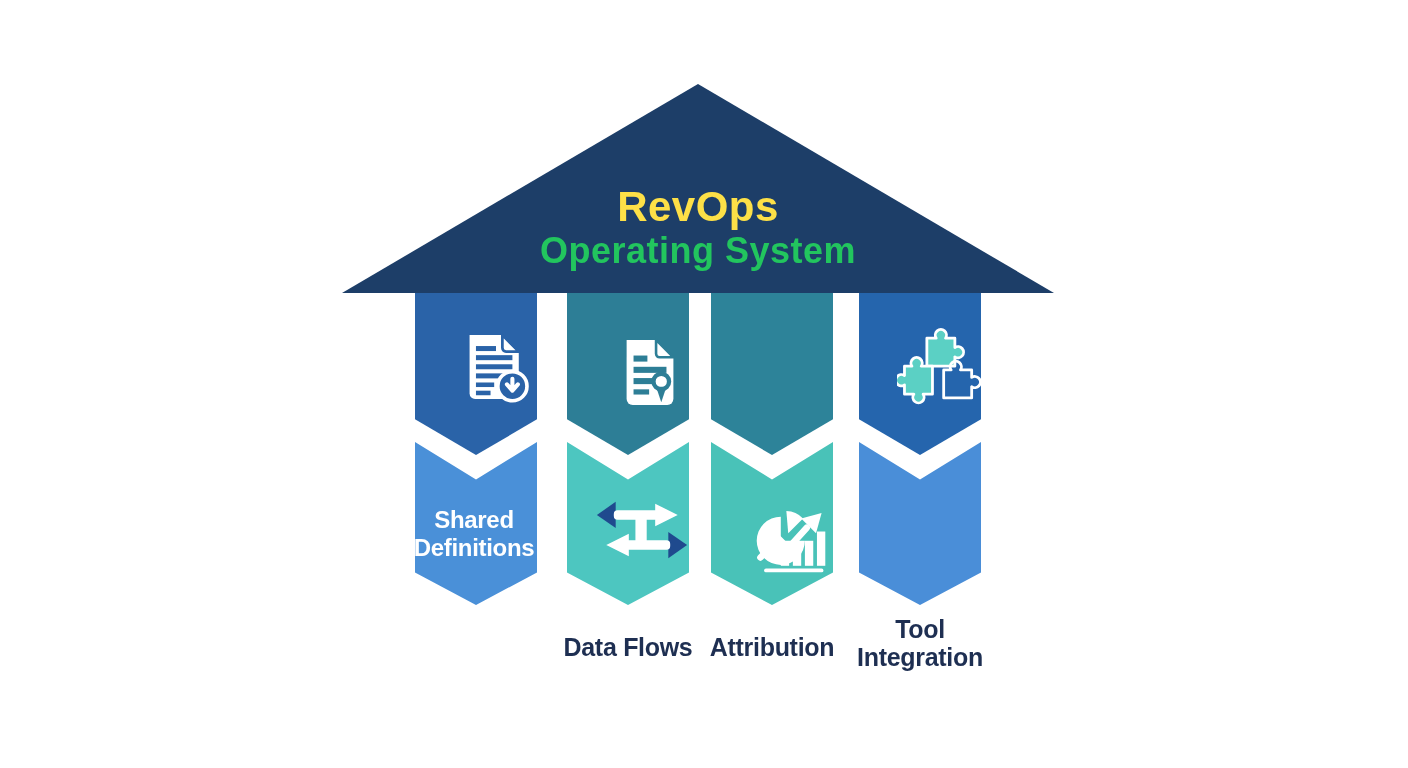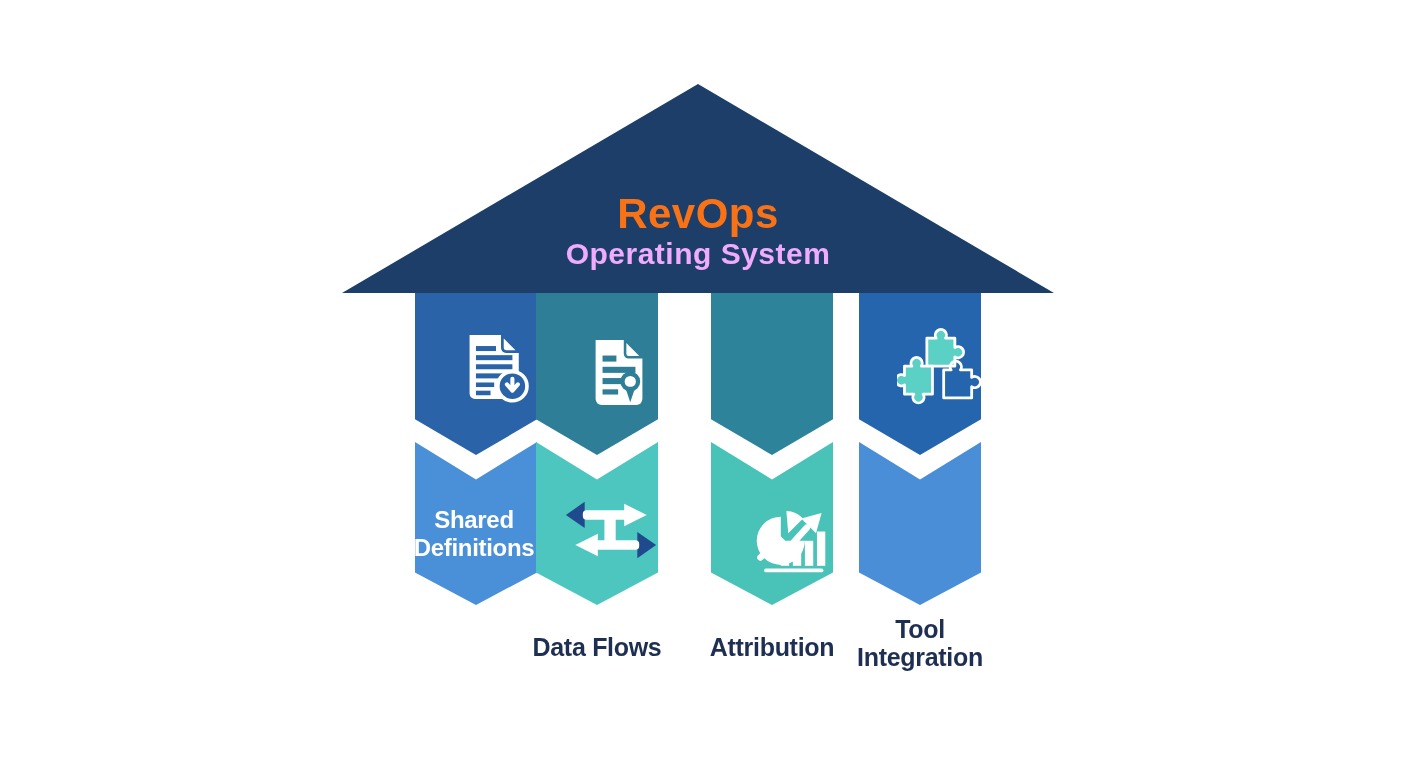--- a/index.html
+++ b/index.html
@@ -17,25 +17,25 @@
   .roof{
     position:absolute;
     left:342px;top:84px;
     width:712px;height:209px;
     clip-path:polygon(50% 0%,100% 100%,0% 100%);
     display:flex;flex-direction:column;
     justify-content:flex-end;align-items:center;
     padding-bottom:22px;box-sizing:border-box;
   }
   .roof-title{
-    color:#f97316;font-size:42px;font-weight:700;
+    color:#fde047;font-size:42px;font-weight:700;
     line-height:1.08;letter-spacing:0.5px;
   }
   .roof-subtitle{
-    color:#f0abfc;font-size:30px;font-weight:700;
+    color:#22c55e;font-size:36px;font-weight:700;
     line-height:1.15;letter-spacing:0.5px;
   }
   
   .pillar{
     position:absolute;top:293px;
     width:122px;height:400px;
   }
   .seg{
     position:absolute;left:0;width:122px;
     display:flex;justify-content:flex-end;
@@ -63,21 +63,21 @@
   .below-label{
     position:absolute;
     left:-14px;width:150px;
     text-align:center;
     color:#1e2f52;font-size:25px;font-weight:700;
     line-height:1.1;letter-spacing:-0.3px;
   }
   .pos-2 .below-label,.pos-3 .below-label{top:341px;}
   .pos-4 .below-label{top:323px;}
   .pos-1{left:415px;}
-  .pos-2{left:536px;}
+  .pos-2{left:567px;}
   .pos-3{left:711px;}
   .pos-4{left:859px;}
 </style>
 </head>
 <body>
 
 <div class="canvas">
 
   <div class="roof" style="background: rgb(29, 62, 104);">
     <div class="roof-title">RevOps</div>

